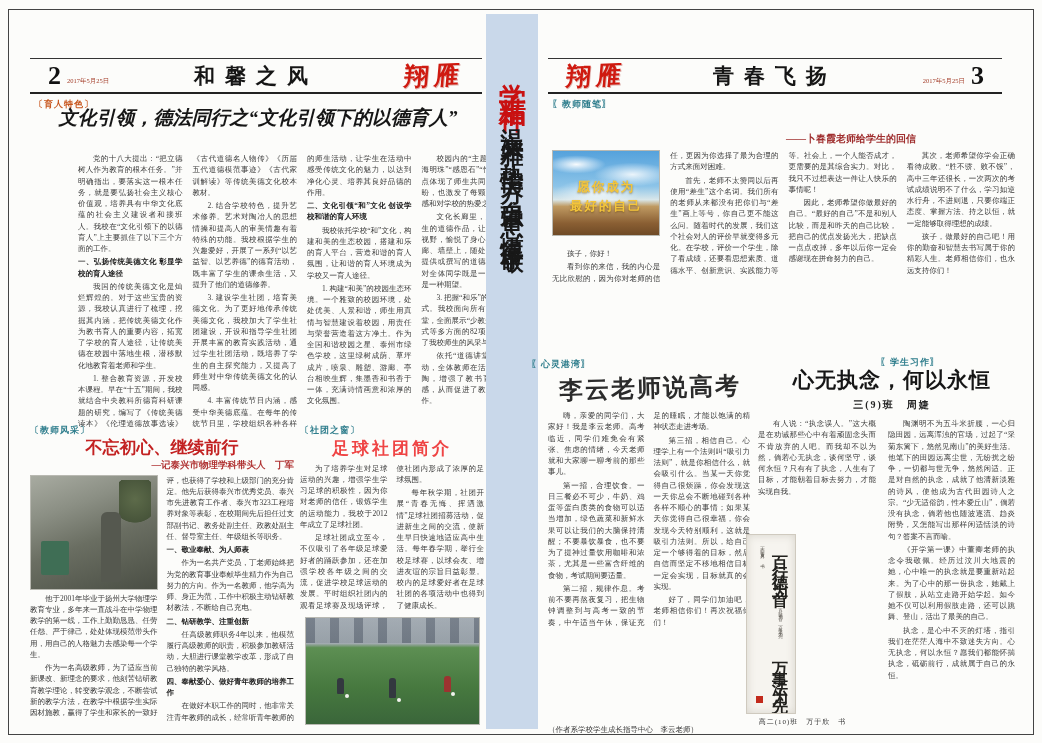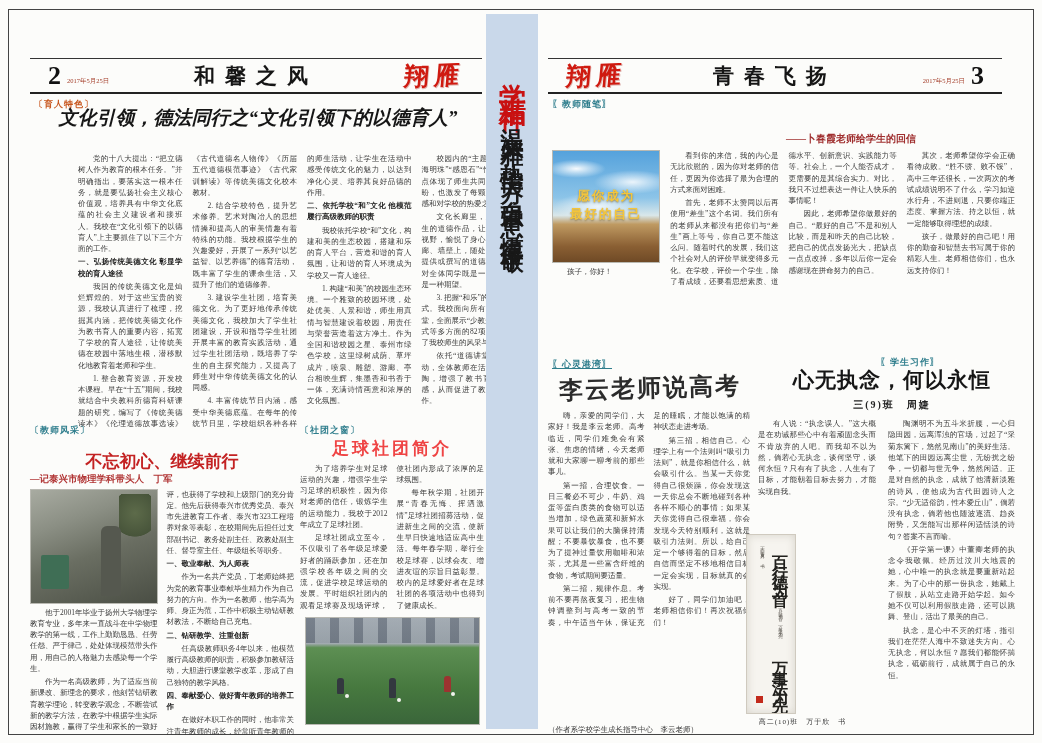--- a/index.html
+++ b/index.html
@@ -26,21 +26,21 @@
   }
 
   
   .tag{font-size:9px;font-weight:bold;letter-spacing:1px;white-space:nowrap;
        font-family:"Liberation Sans","DejaVu Sans",sans-serif;}
   .tag.orange{color:#c8571f;}
   .tag.teal{color:#2e7d8c;}
   .headline{font-weight:bold;color:#161616;text-align:center;line-height:1.15;}
   .headline.red{color:#c32222;}
   .headline.blue{color:#ef4444;}
-  .sub-title{text-align:left;color:#b03333;font-weight:bold;}
+  .sub-title{text-align:right;color:#b03333;font-weight:bold;}
 
   
   .body-text{font-size:7.5px;line-height:1.5;text-align:justify;color:#3a3a3a;overflow:hidden;}
   .body-text p{margin:0 0 2px 0;text-indent:2em;}
   .body-text p.sub-h{font-weight:bold;color:#222;text-indent:0;margin-top:2px;}
   .cols-2{column-count:2;column-gap:9px;}
   .cols-4{column-count:4;column-gap:10px;}
   .attribution{font-size:7.5px;color:#3a3a3a;margin-top:3px;}
 
   
@@ -49,21 +49,21 @@
     display:flex;flex-direction:column;align-items:center;padding-top:48px;box-sizing:border-box;gap:20px;
   }
   .v-text{writing-mode:vertical-rl;text-orientation:upright;font-weight:bold;line-height:1;}
   .strip-title{font-size:27px;color:#c91111;letter-spacing:7px;}
   .v-phrase{writing-mode:vertical-rl;text-orientation:upright;font-size:23px;color:#181818;
             font-weight:600;letter-spacing:5px;line-height:1;}
 
   
   .photo{position:relative;overflow:hidden;border:1px solid #b9b9b2;box-sizing:border-box;}
   .photo-sky{
-    width:100%;height:113px;margin-bottom:3px;
+    width:100%;height:86px;margin-bottom:12px;
     background-image:
       radial-gradient(ellipse 42px 13px at 22% 16%, rgba(255,255,255,.95), transparent 70%),
       radial-gradient(ellipse 55px 17px at 75% 28%, rgba(255,255,255,.85), transparent 70%),
       radial-gradient(ellipse 62px 20px at 42% 50%, rgba(255,255,255,.75), transparent 70%),
       linear-gradient(to bottom,#55a2dc 0%,#8cc4e8 42%,#d9e7ea 58%,#bf9a62 66%,#8a5f33 86%,#6f4a26 100%);
     padding-left: 32px;
   }
   .photo-sky .overlay{
     position:absolute;left:0;right:0;top:32%;text-align:center;color:#f2c country;
     color:#f4c53a;font-weight:bold;font-size:12.5px;line-height:1.5;
@@ -127,32 +127,32 @@
   <div class="abs tag orange" style="left:34px;top:98px;">〔育人特色〕</div>
   <div class="abs headline" style="left:34px;top:107px;width:448px;font-size:19px;font-style:italic;">文化引领，德法同行之“文化引领下的以德育人”</div>
   <div class="abs body-text cols-4" style="left:34px;top:153px;width:448px;height:284px;margin-left:44px;">
       <p>党的十八大提出：“把立德树人作为教育的根本任务。”并明确指出，要落实这一根本任务，就是要弘扬社会主义核心价值观，培养具有中华文化底蕴的社会主义建设者和接班人。我校在“文化引领下的以德育人”上主要抓住了以下三个方面的工作。</p>
       <p class="sub-h">一、弘扬传统美德文化 彰显学校的育人途径</p>
       <p>我国的传统美德文化是灿烂辉煌的。对于这些宝贵的资源，我校认真进行了梳理，挖掘其内涵，把传统美德文化作为教书育人的重要内容，拓宽了学校的育人途径，让传统美德在校园中落地生根，潜移默化地教育着老师和学生。</p>
       <p>1. 整合教育资源，开发校本课程。早在“十五”期间，我校就结合中央教科所德育科研课题的研究，编写了《传统美德读本》《伦理道德故事选读》《古代道德名人物传》《历届五代道德模范事迹》《古代家训解读》等传统美德文化校本教材。</p>
       <p>2. 结合学校特色，提升艺术修养。艺术对陶冶人的思想情操和提高人的审美情趣有着特殊的功能。我校根据学生的兴趣爱好，开展了一系列“以艺益智、以艺养德”的德育活动，既丰富了学生的课余生活，又提升了他们的道德修养。</p>
       <p>3. 建设学生社团，培育美德文化。为了更好地传承传统美德文化，我校加大了学生社团建设，开设和指导学生社团开展丰富的教育实践活动，通过学生社团活动，既培养了学生的自主探究能力，又提高了师生对中华传统美德文化的认同感。</p>
       <p>4. 丰富传统节日内涵，感受中华美德底蕴。在每年的传统节日里，学校组织各种各样的师生活动，让学生在活动中感受传统文化的魅力，以达到净化心灵、培养其良好品德的作用。</p>
-      <p class="sub-h">二、依托学校“和”文化 他模范履行高级教师的职责</p>
+      <p class="sub-h">二、文化引领“和”文化 创设学校和谐的育人环境</p>
       <p>我校依托学校“和”文化，构建和美的生态校园，搭建和乐的育人平台，营造和谐的育人氛围，让和谐的育人环境成为学校又一育人途径。</p>
       <p>1. 构建“和美”的校园生态环境。一个雅致的校园环境，处处优美、人景和谐，师生用真情与智慧建设着校园，用责任与荣誉营造着这方净土。作为全国和谐校园之星、泰州市绿色学校，这里绿树成荫、草坪成片，喷泉、雕塑、游廊、亭台相映生辉，集墨香和书香于一体，充满诗情画意和浓厚的文化氛围。</p>
       <p>校园内的“主题文化墙”“学海明珠”“感恩石”“惜秋亭”等景点体现了师生共同的追求和企盼，也激发了每颗心灵的自豪感和对学校的热爱之情。</p>
       <p>文化长廊里，定期展示师生的道德作品，让学生开阔了视野，愉悦了身心。教室的走廊、墙壁上，随处可见由学生提供或撰写的道德格言警句，对全体同学既是一种鞭策，更是一种期望。</p>
       <p>3. 把握“和乐”的课堂教学模式。我校面向所有高中开放课堂，全面展示“少教多学”教学模式等多方面的82项成果，展示了我校师生的风采与能力。</p>
       <p>依托“道德讲堂”的宣讲活动，全体教师在活动中受到熏陶，增强了教书育人的责任感，从而促进了教学和教研工作。</p>
     </div>
 
   <div class="abs" style="left:30px;top:424px;width:264px;">
     <div class="tag teal">〔教师风采〕</div>
-    <div class="headline red" style="font-size:17px;margin-top:15px;">不忘初心、继续前行</div>
+    <div class="headline red" style="font-size:17px;margin-top:1px;">不忘初心、继续前行</div>
     <div class="sub-title" style="font-size:9.5px;margin:1px 0 3px 0;">—记泰兴市物理学科带头人　丁军</div>
     <div class="body-text cols-2" style="height:254px;">
       <div class="photo photo-teacher">
         <div class="tree"></div>
         <div class="bin"></div>
         <div class="person"></div>
       </div>
       <div>
           <p>他于2001年毕业于扬州大学物理学教育专业，多年来一直战斗在中学物理教学的第一线，工作上勤勤恳恳、任劳任怨、严于律己，处处体现模范带头作用，用自己的人格魅力去感染每一个学生。</p>
           <p>作为一名高级教师，为了适应当前新课改、新理念的要求，他刻苦钻研教育教学理论，转变教学观念，不断尝试新的教学方法，在教学中根据学生实际因材施教，赢得了学生和家长的一致好评，也获得了学校和上级部门的充分肯定。他先后获得泰兴市优秀党员、泰兴市先进教育工作者、泰兴市323工程培养对象等表彰，在校期间先后担任过支部副书记、教务处副主任、政教处副主任、督导室主任、年级组长等职务。</p>
@@ -218,21 +218,21 @@
     <div>
         <p>孩子，你好！</p>
         <p>看到你的来信，我的内心是无比欣慰的，因为你对老师的信任，更因为你选择了最为合理的方式来面对困难。</p>
         <p>首先，老师不太赞同以后再使用“差生”这个名词。我们所有的老师从来都没有把你们与“差生”画上等号，你自己更不能这么问。随着时代的发展，我们这个社会对人的评价早就变得多元化。在学校，评价一个学生，除了看成绩，还要看思想素质、道德水平、创新意识、实践能力等等。社会上，一个人能否成才，更需要的是其综合实力。对比，我只不过想表达一件让人快乐的事情呢！</p>
         <p>因此，老师希望你做最好的自己。“最好的自己”不是和别人比较，而是和昨天的自己比较，把自己的优点发扬光大，把缺点一点点改掉，多年以后你一定会感谢现在拼命努力的自己。</p>
         <p>其次，老师希望你学会正确看待成败。“胜不骄、败不馁”，高中三年还很长，一次两次的考试成绩说明不了什么，学习如逆水行舟，不进则退，只要你端正态度、掌握方法、持之以恒，就一定能够取得理想的成绩。</p>
         <p>孩子，做最好的自己吧！用你的勤奋和智慧去书写属于你的精彩人生。老师相信你们，也永远支持你们！</p>
       </div>
   </div>
 
-  <div class="abs tag teal" style="left:552px;top:358px;text-decoration:underline;">〖心灵港湾〗</div>
+  <div class="abs tag teal" style="left:531px;top:358px;">〖心灵港湾〗</div>
   <div class="abs gaokao-headline" style="left:548px;top:372px;width:204px;">李云老师说高考</div>
   <div class="abs" style="left:548px;top:410px;width:202px;height:330px;">
     <div class="body-text cols-2" style="height:312px;">
         <p>嗨，亲爱的同学们，大家好！我是李云老师。高考临近，同学们难免会有紧张、焦虑的情绪，今天老师就和大家聊一聊考前的那些事儿。</p>
         <p>第一招，合理饮食。一日三餐必不可少，牛奶、鸡蛋等蛋白质类的食物可以适当增加，绿色蔬菜和新鲜水果可以让我们的大脑保持清醒；不要暴饮暴食，也不要为了提神过量饮用咖啡和浓茶，尤其是一些富含纤维的食物，考试期间要适量。</p>
         <p>第二招，规律作息。考前不要再熬夜复习，把生物钟调整到与高考一致的节奏，中午适当午休，保证充足的睡眠，才能以饱满的精神状态走进考场。</p>
         <p>第三招，相信自己。心理学上有一个法则叫“吸引力法则”，就是你相信什么，就会吸引什么。当某一天你觉得自己很烦躁，你会发现这一天你总会不断地碰到各种各样不顺心的事情；如果某天你觉得自己很幸福，你会发现今天特别顺利，这就是吸引力法则。所以，给自己定一个够得着的目标，然后自信而坚定不移地相信目标一定会实现，目标就真的会实现。</p>
         <p>好了，同学们加油吧，老师相信你们！再次祝福你们！</p>
       </div>
     <div class="attribution">（作者系学校学生成长指导中心　李云老师）</div>

